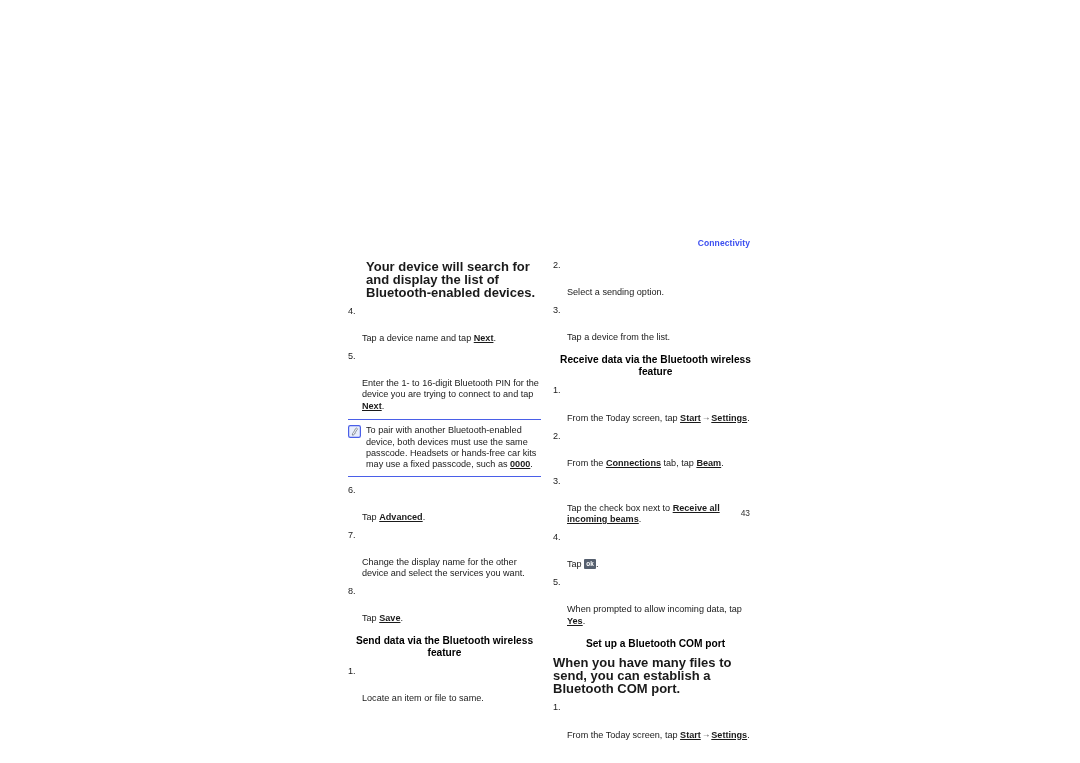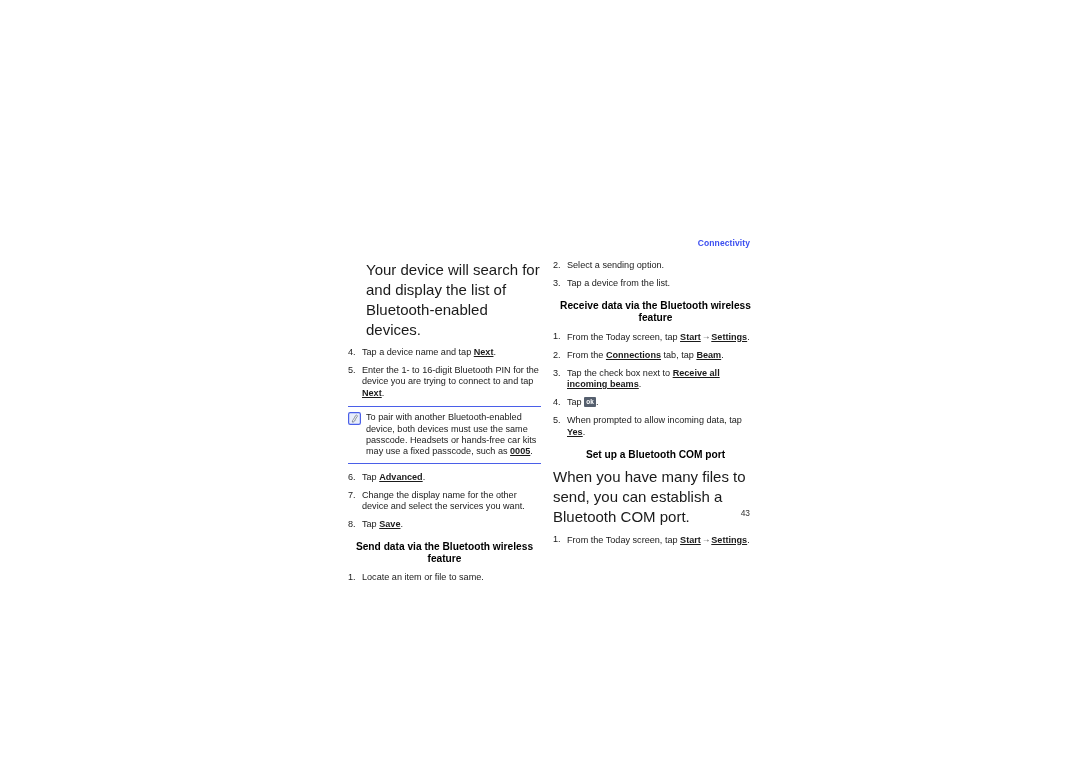--- a/index.html
+++ b/index.html
@@ -48,42 +48,44 @@
   }
   .col {
     width: 205px;
     box-sizing: border-box;
   }
   .col.left  { padding-right: 12px; }
   .col.right { padding-left: 0px; }
 
   
   .para {
-    font-size: 15px;
-    line-height: 20px;
+    font-size: 13px;
+    line-height: 13px;
     margin: 0 0 6.5px 0;
+    font-weight: bold;
   }
   .para.indent {
     padding-left: 18px;
   }
 
   
   .step {
     display: flex;
     font-size: 9.1px;
     line-height: 11.6px;
     margin: 0 0 6.5px 0;
   }
   .step-num {
     width: 14px;
     flex: 0 0 14px;
     text-align: left;
   }
   .step-body {
     flex: 1 1 auto;
+    margin-top: 27px;
   }
 
   
   .heading {
     font-size: 10.2px;
     font-weight: bold;
     line-height: 12.4px;
     margin: 10px 0 6px 0;
     color: #000000;
     text-align: center;
@@ -174,21 +176,21 @@
 
       <div class="note">
         <span class="note-icon">
           <svg width="13" height="13" viewBox="0 0 13 13">
             <rect x="0.6" y="0.6" width="11.8" height="11.8" rx="1.6" ry="1.6" fill="#e8eefc" stroke="#4a5fe8" stroke-width="1.2"></rect>
             <path d="M4.2 9.3 L8.2 2.9 L9.6 3.8 L5.6 10.1 Z" fill="#ffffff" stroke="#6b7480" stroke-width="0.7"></path>
             <path d="M4.2 9.3 L5.6 10.1 L4.0 10.6 Z" fill="#6b7480"></path>
             <path d="M6.6 4.3 L7.8 9.1" stroke="#9aa3ae" stroke-width="0.5" fill="none"></path>
           </svg>
         </span>
-        <span class="note-text"><span>To pair with another Bluetooth-enabled device, both devices must use the same passcode. Headsets or hands-free car kits may use a fixed passcode, such as </span><b>0005</b><span>.</span></span>
+        <span class="note-text"><span>To pair with another Bluetooth-enabled device, both devices must use the same passcode. Headsets or hands-free car kits may use a fixed passcode, such as </span><b>0000</b><span>.</span></span>
       </div>
 
       <div>
           <div class="step">
             <span class="step-num">6.</span>
             <span class="step-body"><span>Tap </span><b>Advanced</b><span>.</span></span>
           </div>
           <div class="step">
             <span class="step-num">7.</span>
             <span class="step-body"><span>Change the display name for the other device and select the services you want.</span></span>

